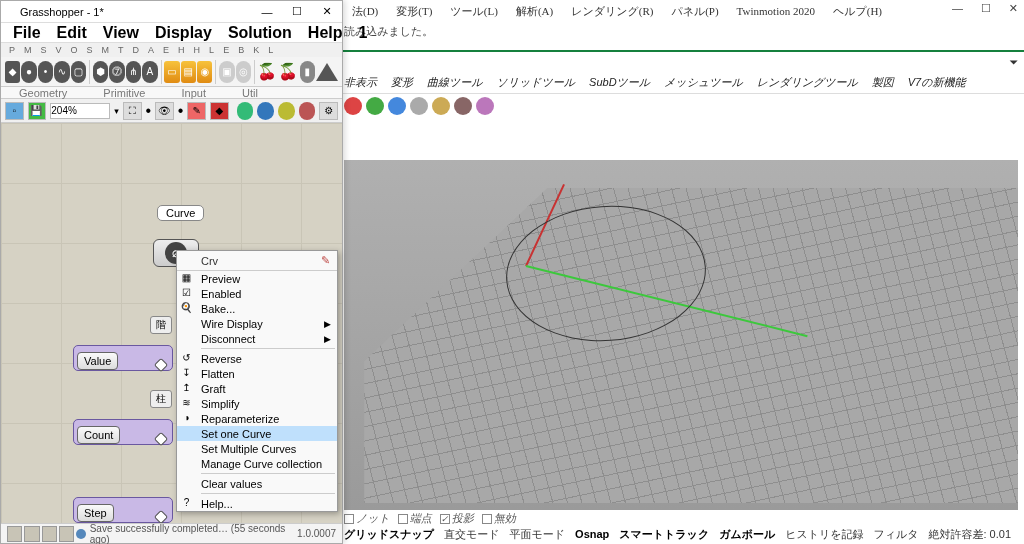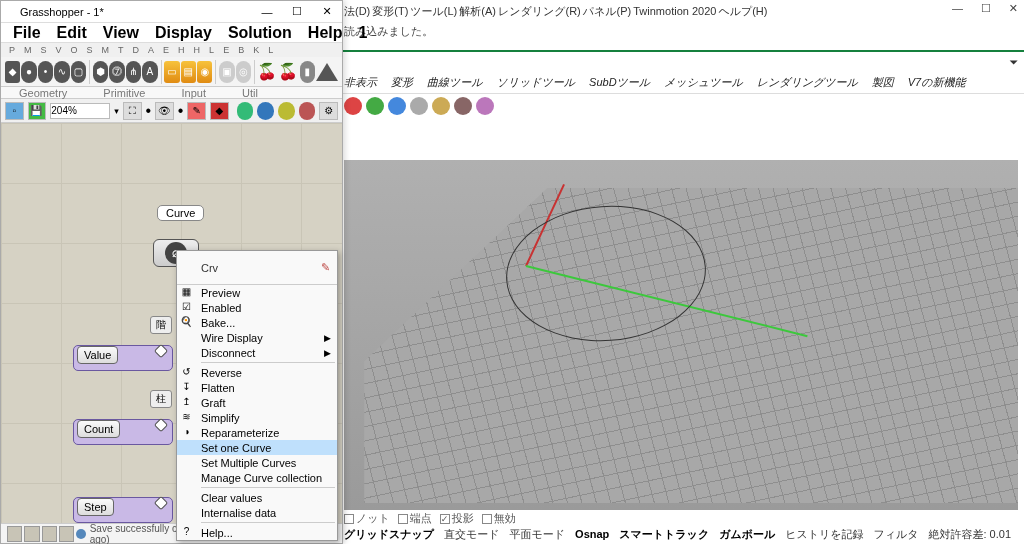--- a/index.html
+++ b/index.html
@@ -1,38 +1,38 @@
 <!DOCTYPE html>
 <html><head>
 <meta charset="utf-8">
 <style>
 * { margin:0; padding:0; box-sizing:border-box; font-family:"Segoe UI","Meiryo",sans-serif; user-select:none; }
 body { width:1024px; height:544px; background:#f0f0f0; overflow:hidden; position:relative; }
 
 
 .rhino { position:absolute; left:0; top:0; width:1024px; height:544px; background:#fff; }
 .rhino-menu { height:22px; padding-left:344px; font-size:11px; color:#333; display:flex; align-items:center; gap:2px; }
-.rhino-menu span { padding:2px 0; }
+.rhino-menu span { padding:2px 8px;font-family:Liberation Serif, serif; }
 .rhino-win { position:absolute; right:6px; top:2px; display:flex; gap:18px; font-size:11px; color:#444; }
 .rhino-cmd { height:30px; line-height:18px; padding-left:344px; font-size:11px; color:#444; border-bottom:2px solid #15803d; }
 .rhino-toolbar { height:20px; padding-left:344px; font-size:11px; display:flex; gap:14px; align-items:center; color:#333; position:relative; }
 .rhino-toolbar .tb-drop { position:absolute; right:6px; top:4px; }
 .rhino-tabs { height:22px; padding-left:344px; font-size:11px; display:flex; gap:14px; align-items:center; color:#222; border-bottom:1px solid #ddd;font-style:italic;}
 .rhino-iconrow { height:24px; padding-left:344px; display:flex; align-items:center; gap:4px; }
 .mini-ico { width:18px; height:18px; border-radius:9px; }
 .viewport { position:absolute; left:344px; top:160px; right:6px; bottom:34px; background:linear-gradient(#b0b0b0,#9a9a9a); }
 .ground { position:absolute; left:3%; right:0; top:8%; bottom:2%;
   background:repeating-linear-gradient(75deg,#8e8e8e 0,#8e8e8e 1px,transparent 1px,transparent 14px),
              repeating-linear-gradient(-12deg,#8e8e8e 0,#8e8e8e 1px,transparent 1px,transparent 14px),#a8a8a8;
   clip-path:polygon(28% 0,100% 0,100% 100%,0 100%,0 55%);
 }
 .axis-r { position:absolute; left:27%; top:30%; width:90px; height:2px; background:#c83232; transform-origin:left; transform:rotate(-65deg);}
 .axis-g { position:absolute; left:27%; top:30%; width:290px; height:2px; background:#3cc83c; transform-origin:left; transform:rotate(14deg);}
 .circ { position:absolute; left:24%; top:13%; width:200px; height:135px; border:1px solid #333; border-radius:50%; transform:rotate(-4deg);}
-.rhino-status { position:absolute; left:344px; right:0; bottom:18px; height:16px; font-size:11px; display:flex; gap:8px; align-items:center; color:#555;}
+.rhino-status { position:absolute; left:344px; right:0; bottom:18px; height:16px; font-size:11px; display:flex; gap:8px; align-items:center; color:#555;font-style:italic;}
 .rhino-status2 { position:absolute; left:344px; right:0; bottom:2px; height:16px; font-size:11px; display:flex; gap:10px; align-items:center; color:#333;}
 .bold { font-weight:700; color:#000; }
 .chk { width:10px; height:10px; border:1px solid #888; display:inline-block; margin-right:2px; vertical-align:middle;}
 .chk.on::after { content:"✓"; font-size:9px; position:relative; top:-3px; left:0; }
 
 
 .gh { position:absolute; left:0; top:0; width:343px; height:544px; background:#f8f8f8; border:1px solid #aaa; box-shadow:2px 0 6px rgba(0,0,0,.15); }
 .gh-title { height:22px; background:#fff; display:flex; align-items:center; font-size:11px; padding-left:19px; border-bottom:1px solid #ddd; }
 .gh-title .grow { flex:1; }
 .gh-win-btn { width:30px; text-align:center; font-size:11px; cursor:pointer; }
@@ -56,28 +56,28 @@
   background-size:60px 60px;}
 .gh-footer { position:absolute; left:0; right:0; bottom:0; height:20px; font-size:10px; display:flex; align-items:center; padding:0 6px; background:#f4f4f4; border-top:1px solid #ccc; color:#555;}
 .gh-footer .grow { flex:1; }
 .status-dot { width:10px; height:10px; border-radius:5px; background:#58b; margin-right:4px;}
 .foot-ico { width:16px;height:16px;background:#c8c4b6;border:1px solid #999;margin-right:2px;}
 
 
 .comp-label { position:absolute; background:#fff; border:1px solid #888; border-radius:5px; padding:1px 8px; font-size:11px; }
 .comp-curve { position:absolute; left:152px; top:116px; width:46px; height:28px; background:linear-gradient(#eee,#ccc); border:1px solid #555; border-radius:6px; display:flex; align-items:center; justify-content:center;}
 .comp-curve .inner { width:22px;height:22px;border-radius:11px;background:#444;color:#fff;font-size:13px;text-align:center;line-height:22px;}
-.slider { position:absolute; width:100px; height:26px; background:#c9b9e6; border:1px solid #6a58a0; border-radius:5px; display:flex; align-items:flex-start;}
+.slider { position:absolute; width:100px; height:26px; background:#c9b9e6; border:1px solid #6a58a0; border-radius:5px; display:flex; align-items:flex-end;}
 .slider .lbl { background:linear-gradient(#fafafa,#ddd); border:1px solid #666; border-radius:4px; font-size:11px; padding:2px 6px; margin-left:3px;}
 .slider .port { width:10px;height:10px;border:1px solid #555;background:#fff;border-radius:2px;margin-left:auto;margin-right:6px;transform:rotate(45deg);}
 .mini-tag { position:absolute; background:#eee; border:1px solid #888; border-radius:3px; font-size:10px; padding:1px 5px;}
 
 
 .ctx { position:absolute; left:176px; top:250px; width:162px; background:#f9f9f9; border:1px solid #999; box-shadow:2px 2px 6px rgba(0,0,0,.3); font-size:11px; }
-.ctx-head { height:34px; display:flex; align-items:center; border-bottom:1px solid #ccc; padding-left:24px; color:#333;}
+.ctx-head { height:20px; display:flex; align-items:center; border-bottom:1px solid #ccc; padding-left:24px; color:#333;}
 .ctx-head .wand { margin-left:auto; width:16px; color:#c0504d; padding-right:4px;}
 .ctx-item { height:15px; display:flex; align-items:center; padding-left:24px; position:relative; cursor:pointer;}
 .ctx-item.sel { background:#bfe0fc; }
 .ctx-item .arr { margin-left:auto; padding-right:6px; font-size:9px;}
 .ctx-sep { height:1px; background:#ccc; margin:2px 2px 2px 24px; }
 .ctx-ico { position:absolute; left:3px; top:1px; width:13px; height:13px; font-size:10px; text-align:center; border-radius:2px;}
 </style>
 </head>
 <body>
 
@@ -338,25 +338,20 @@
 
     <span>Manage Curve collection</span>
 
   </div>
       <div class="ctx-sep"></div>
       <div class="ctx-item ">
 
     <span>Clear values</span>
 
   </div>
-      <div class="ctx-item ">
-
-    <span>Internalise data</span>
-
-  </div>
       <div class="ctx-sep"></div>
       <div class="ctx-item ">
     <span class="ctx-ico">?</span>
     <span>Help...</span>
 
   </div>
     </div>
 </div>
 
 </body></html>

